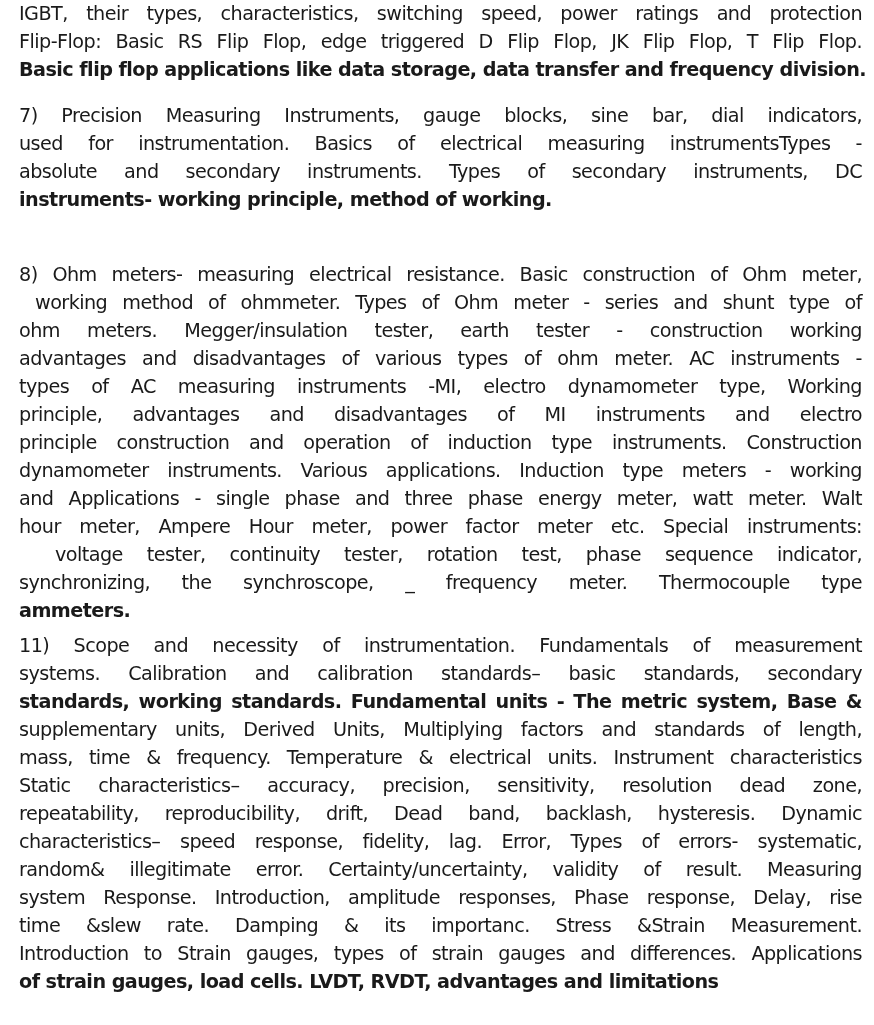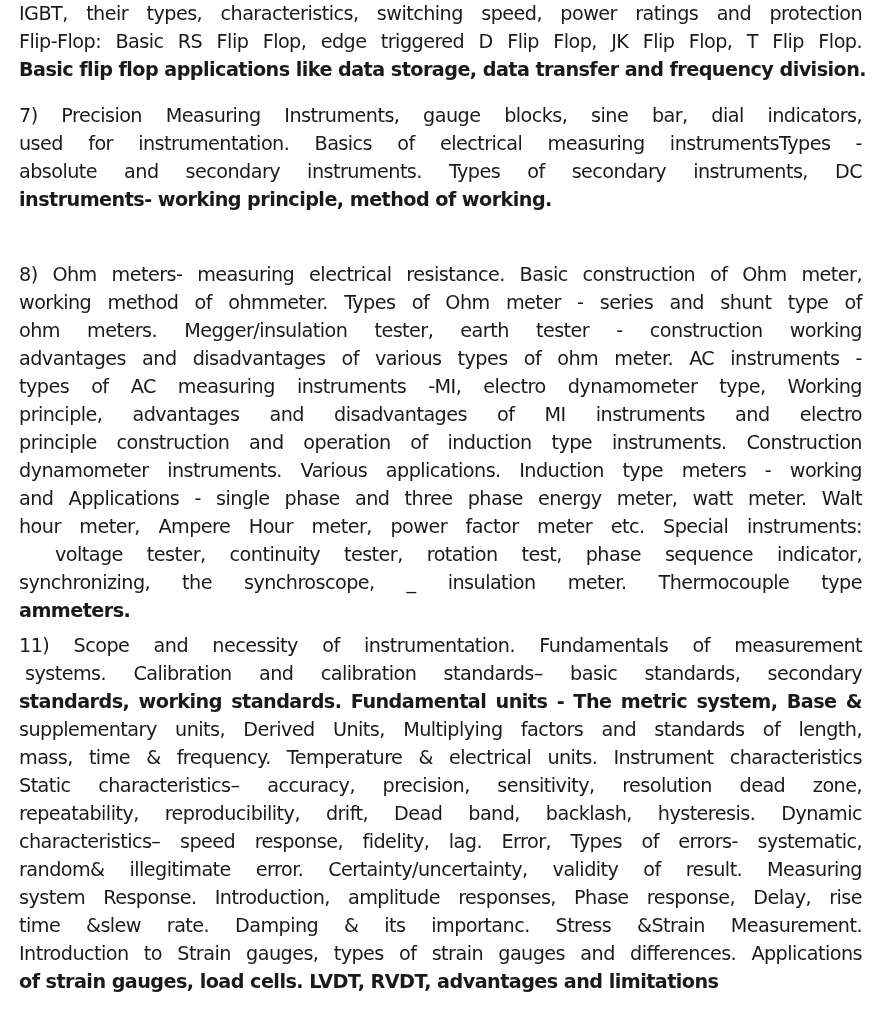--- a/index.html
+++ b/index.html
@@ -34,37 +34,37 @@
 
   <div class="para" style="top:102px;">
     <div class="line" style="white-space: normal;">7) Precision Measuring Instruments, gauge blocks, sine bar, dial indicators,</div>
     <div class="line" style="white-space: normal;">used for instrumentation. Basics of electrical measuring instrumentsTypes -</div>
     <div class="line" style="white-space: normal;">absolute and secondary instruments. Types of secondary instruments, DC</div>
     <div class="line last" style="white-space: nowrap;">instruments- working principle, method of working.</div>
   </div>
 
   <div class="para" style="top:261px;">
     <div class="line" style="white-space: normal;">8) Ohm meters- measuring electrical resistance. Basic construction of Ohm meter,</div>
-    <div class="line" style="white-space: normal;">working method of ohmmeter. Types of Ohm meter - series and shunt type of</div>
+    <div class="line" style="white-space: normal; margin-left: 16px;">working method of ohmmeter. Types of Ohm meter - series and shunt type of</div>
     <div class="line" style="white-space: normal;">ohm meters. Megger/insulation tester, earth tester - construction working</div>
     <div class="line" style="white-space: normal;">advantages and disadvantages of various types of ohm meter. AC instruments -</div>
     <div class="line" style="white-space: normal;">types of AC measuring instruments -MI, electro dynamometer type, Working</div>
     <div class="line" style="white-space: normal;">principle, advantages and disadvantages of MI instruments and electro</div>
     <div class="line" style="white-space: normal;">principle construction and operation of induction type instruments. Construction</div>
     <div class="line" style="white-space: normal;">dynamometer instruments. Various applications. Induction type meters - working</div>
     <div class="line" style="white-space: normal;">and Applications - single phase and three phase energy meter, watt meter. Walt</div>
     <div class="line" style="white-space: normal;">hour meter, Ampere Hour meter, power factor meter etc. Special instruments:</div>
     <div class="line" style="white-space: normal; margin-left: 36px;">voltage tester, continuity tester, rotation test, phase sequence indicator,</div>
-    <div class="line" style="white-space: normal;">synchronizing, the synchroscope, _ insulation meter. Thermocouple type</div>
+    <div class="line" style="white-space: normal;">synchronizing, the synchroscope, _ frequency meter. Thermocouple type</div>
     <div class="line last" style="white-space: nowrap;">ammeters.</div>
   </div>
 
   <div class="para" style="top:632px;">
     <div class="line" style="white-space: normal;">11) Scope and necessity of instrumentation. Fundamentals of measurement</div>
-    <div class="line" style="white-space: normal; margin-left: 6px;">systems. Calibration and calibration standards– basic standards, secondary</div>
+    <div class="line" style="white-space: normal;">systems. Calibration and calibration standards– basic standards, secondary</div>
     <div class="line" style="white-space: normal; font-weight: bold;">standards, working standards. Fundamental units - The metric system, Base &amp;</div>
     <div class="line" style="white-space: normal;">supplementary units, Derived Units, Multiplying factors and standards of length,</div>
     <div class="line" style="white-space: normal;">mass, time &amp; frequency. Temperature &amp; electrical units. Instrument characteristics</div>
     <div class="line" style="white-space: normal;">Static characteristics– accuracy, precision, sensitivity, resolution dead zone,</div>
     <div class="line" style="white-space: normal;">repeatability, reproducibility, drift, Dead band, backlash, hysteresis. Dynamic</div>
     <div class="line" style="white-space: normal;">characteristics– speed response, fidelity, lag. Error, Types of errors- systematic,</div>
     <div class="line" style="white-space: normal;">random&amp; illegitimate error. Certainty/uncertainty, validity of result. Measuring</div>
     <div class="line" style="white-space: normal;">system Response. Introduction, amplitude responses, Phase response, Delay, rise</div>
     <div class="line" style="white-space: normal;">time &amp;slew rate. Damping &amp; its importanc. Stress &amp;Strain Measurement.</div>
     <div class="line" style="white-space: normal;">Introduction to Strain gauges, types of strain gauges and differences. Applications</div>

